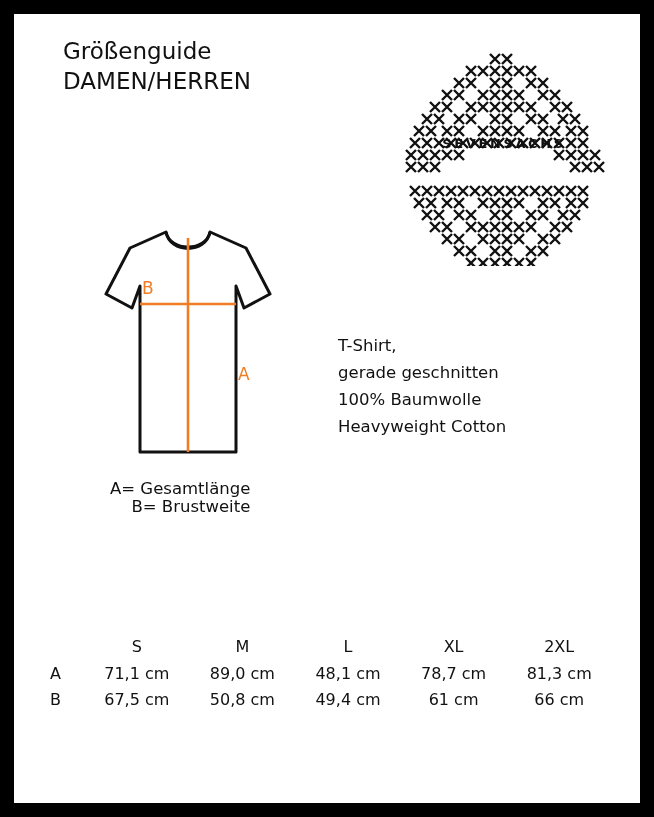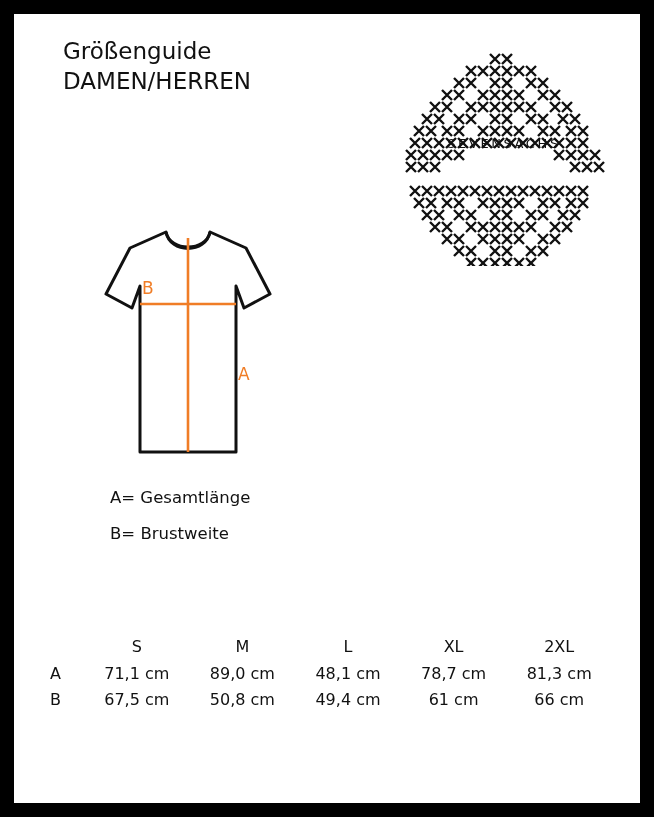--- a/index.html
+++ b/index.html
@@ -43,21 +43,21 @@
   .logo svg { display: block; }
   .logo-word {
     position: absolute;
     left: 0;
     top: 106px;
     width: 236px;
     text-align: center;
     font-size: 13px;
     letter-spacing: 2.6px;
     color: #111111;
-    font-weight: 400;
+    font-weight: 700;
   }
   
   .shirt {
     position: absolute;
     left: 44px;
     top: 198px;
     width: 260px;
     height: 250px;
   }
   .shirt svg { display: block; }
@@ -67,23 +67,24 @@
     font-size: 17px;
   }
   .meas-b { left: 128px; top: 264px; }
   .meas-a { left: 224px; top: 352px; }
   
   .legend {
     position: absolute;
     left: 96px;
     top: 466px;
     font-size: 16.5px;
-    line-height: 36px;
+    line-height: 18px;
     color: #111111;
     white-space: pre;
+    text-align: right;
   }
   
   .desc {
     position: absolute;
     left: 324px;
     top: 318px;
     font-size: 16.5px;
     line-height: 27px;
     color: #111111;
     white-space: pre;
@@ -315,20 +316,24 @@
       <line x1="130" y1="26" x2="130" y2="240" stroke="#f07d26" stroke-width="2.6"></line>
       <line x1="82" y1="92" x2="178" y2="92" stroke="#f07d26" stroke-width="2.6"></line>
     </svg>
     <div class="meas-label meas-b" style="position:absolute;left:84px;top:66px;">B</div>
     <div class="meas-label meas-a" style="position:absolute;left:180px;top:152px;">A</div>
   </div>
 
   <div class="legend"><span>A= Gesamtlänge</span>
 <span>B= Brustweite</span></div>
 
+  <div class="desc"><span>T-Shirt,</span>
+<span>gerade geschnitten</span>
+<span>100% Baumwolle</span>
+<span>Heavyweight Cotton</span></div>
 
   <table class="table">
     <thead>
       <tr>
         <th class="rowhead"></th>
         <th>S</th>
         <th>M</th>
         <th>L</th>
         <th>XL</th>
         <th>2XL</th>

